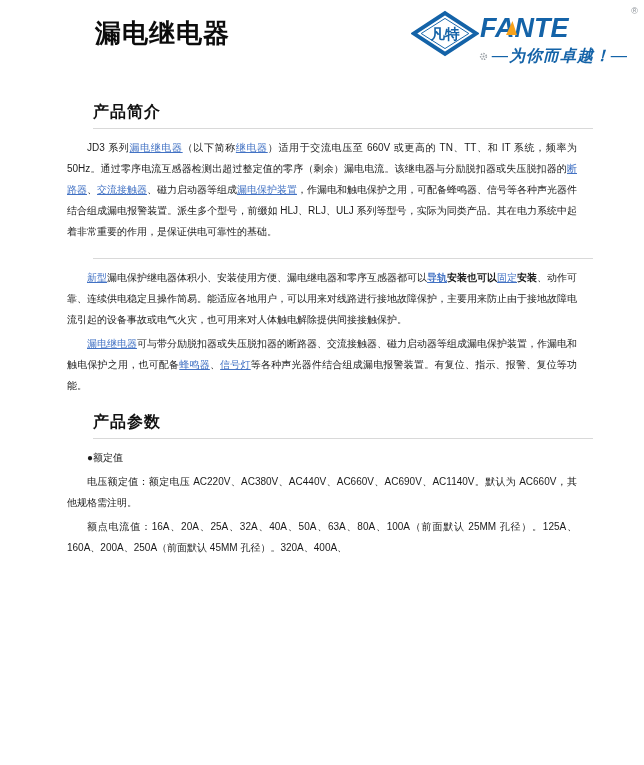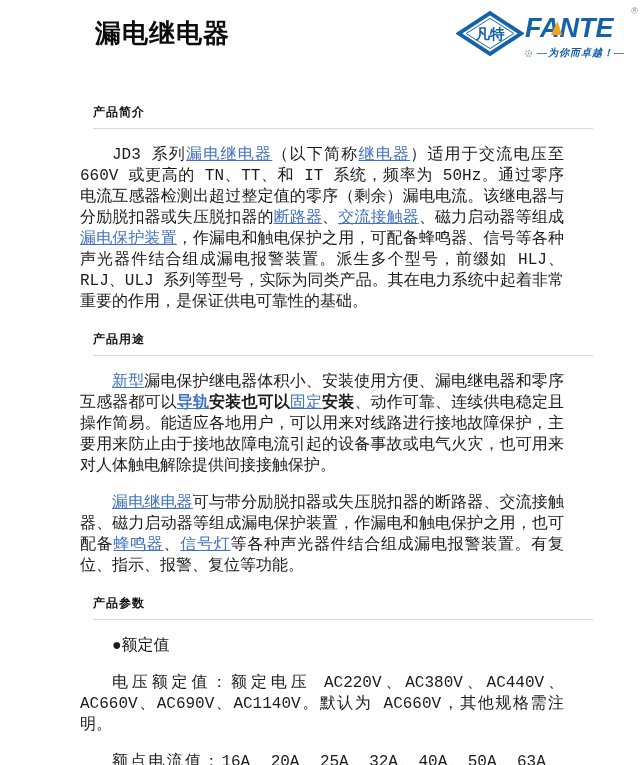--- a/index.html
+++ b/index.html
@@ -11,33 +11,33 @@
              font-family:"Liberation Sans","DejaVu Sans",sans-serif;}
   
   .logo{position:absolute;top:10px;right:16px;display:flex;align-items:flex-start;}
   .diamond{width:68px;height:47px;flex:0 0 auto;}
   .logo-right{position:relative;}
   .brand-row{position:relative;height:34px;}
   .brand-svg{width:104px;height:34px;display:block;}
   .reg{position:absolute;right:-10px;top:-4px;font-size:9px;color:#8a9096;}
   .tag-row{display:flex;align-items:center;margin-top:2px;}
   .gear{width:9px;height:9px;margin-right:4px;flex:0 0 auto;}
-  .tagline{font-size:10px;font-style:italic;font-weight:700;color:#1463a8;
+  .tagline{font-size:16px;font-style:italic;font-weight:700;color:#1463a8;
            letter-spacing:1px;white-space:nowrap;
            font-family:"Liberation Serif","DejaVu Serif",serif;}
   
   .section{margin-top:16px;}
   .section.first{margin-top:54px;}
-  .sec-heading{margin:0 0 0 29px;font-size:12px;line-height:20px;font-weight:700;color:#111;
+  .sec-heading{margin:0 0 0 29px;font-size:16px;line-height:20px;font-weight:700;color:#111;
                font-family:"Liberation Serif","DejaVu Serif",serif;letter-spacing:1px;}
   .sec-rule{border:none;border-top:1px solid #d9d9d9;height:0;
             margin:6px -13px 8px 29px;}
-  .para{margin:16px;text-indent:2em;font-size:16px;line-height:21px;color:#1b1b1b;
+  .para{margin:3px;text-indent:2em;font-size:10px;line-height:21px;color:#1b1b1b;
         text-align:justify;
-        font-family:Liberation Mono, monospace;}
+        font-family:Liberation Sans, sans-serif;}
   .para .link{color:#4272c4;text-decoration:underline;cursor:pointer;}
   .para .bold{font-weight:700;}
 </style>
 </head>
 <body>
 
 <div class="page">
 
   <div class="logo">
     <svg class="diamond" viewBox="0 0 70 48">
@@ -68,21 +68,20 @@
 
     <div class="section first">
       <h2 class="sec-heading">产品简介</h2>
       <hr class="sec-rule">
       <div class="paras">
           <p class="para"><span class="">JD3 系列</span><a class="link " href="#">漏电继电器</a><span class="">（以下简称</span><a class="link " href="#">继电器</a><span class="">）适用于交流电压至 660V 或更高的 TN、TT、和 IT 系统，频率为 50Hz。通过零序电流互感器检测出超过整定值的零序（剩余）漏电电流。该继电器与分励脱扣器或失压脱扣器的</span><a class="link " href="#">断路器</a><span class="">、</span><a class="link " href="#">交流接触器</a><span class="">、磁力启动器等组成</span><a class="link " href="#">漏电保护装置</a><span class="">，作漏电和触电保护之用，可配备蜂鸣器、信号等各种声光器件结合组成漏电报警装置。派生多个型号，前缀如 HLJ、RLJ、ULJ 系列等型号，实际为同类产品。其在电力系统中起着非常重要的作用，是保证供电可靠性的基础。</span></p>
         </div>
     </div>
 
     <div class="section">
-      <h2 class="sec-heading">产品用途</h2>
       <hr class="sec-rule">
       <div class="paras">
           <p class="para"><a class="link " href="#">新型</a><span class="">漏电保护继电器体积小、安装使用方便、漏电继电器和零序互感器都可以</span><a class="link bold" href="#">导轨</a><span class="bold">安装也可以</span><a class="link " href="#">固定</a><span class="bold">安装</span><span class="">、动作可靠、连续供电稳定且操作简易。能适应各地用户，可以用来对线路进行接地故障保护，主要用来防止由于接地故障电流引起的设备事故或电气火灾，也可用来对人体触电解除提供间接接触保护。</span></p>
           <p class="para"><a class="link " href="#">漏电继电器</a><span class="">可与带分励脱扣器或失压脱扣器的断路器、交流接触器、磁力启动器等组成漏电保护装置，作漏电和触电保护之用，也可配备</span><a class="link " href="#">蜂鸣器</a><span class="">、</span><a class="link " href="#">信号灯</a><span class="">等各种声光器件结合组成漏电报警装置。有复位、指示、报警、复位等功能。</span></p>
         </div>
     </div>
 
     <div class="section">
       <h2 class="sec-heading">产品参数</h2>
       <hr class="sec-rule">

